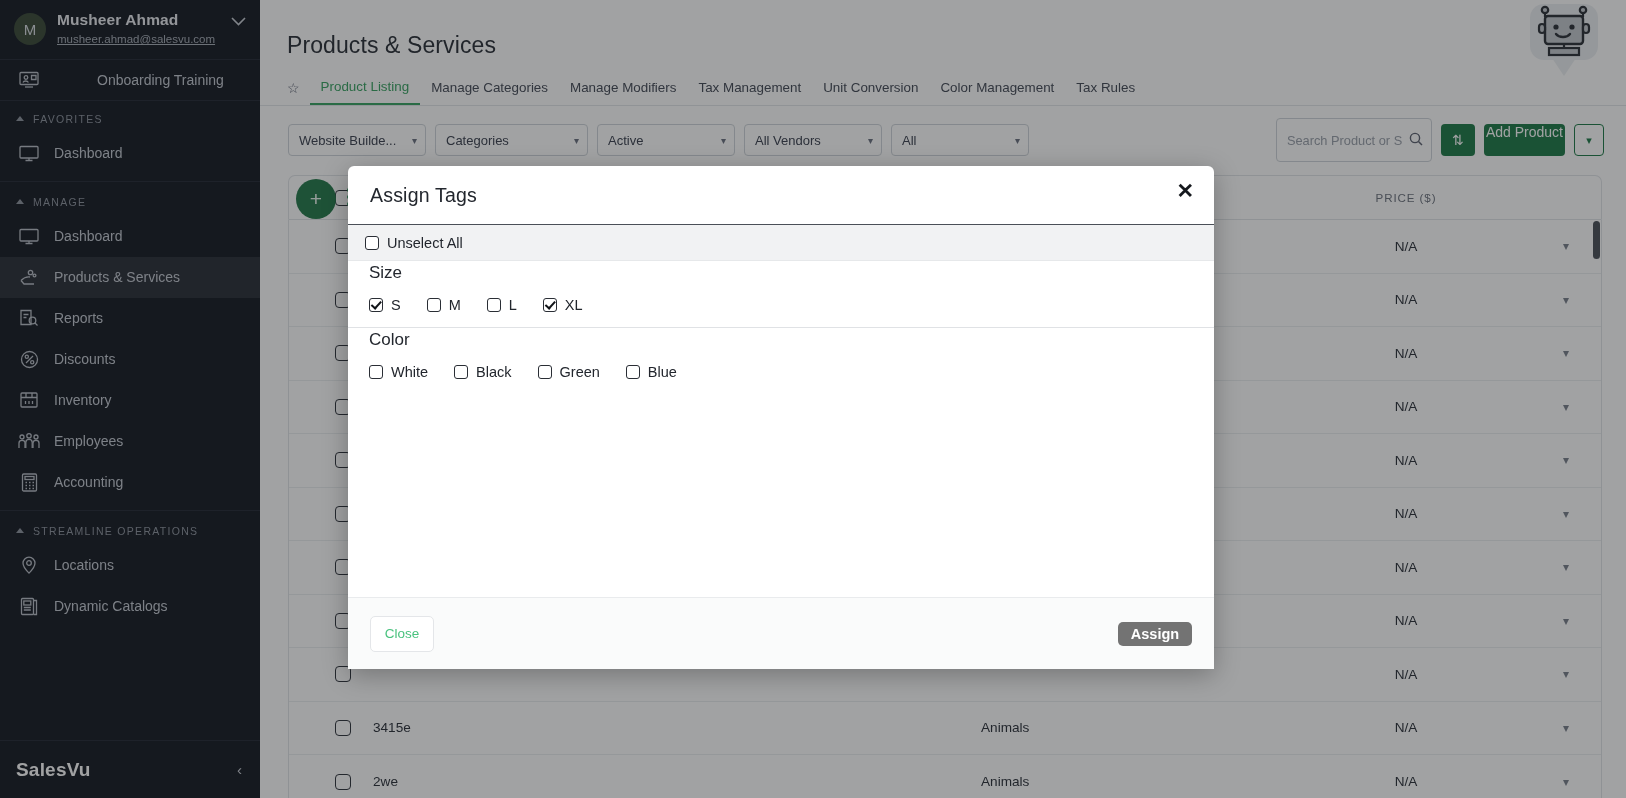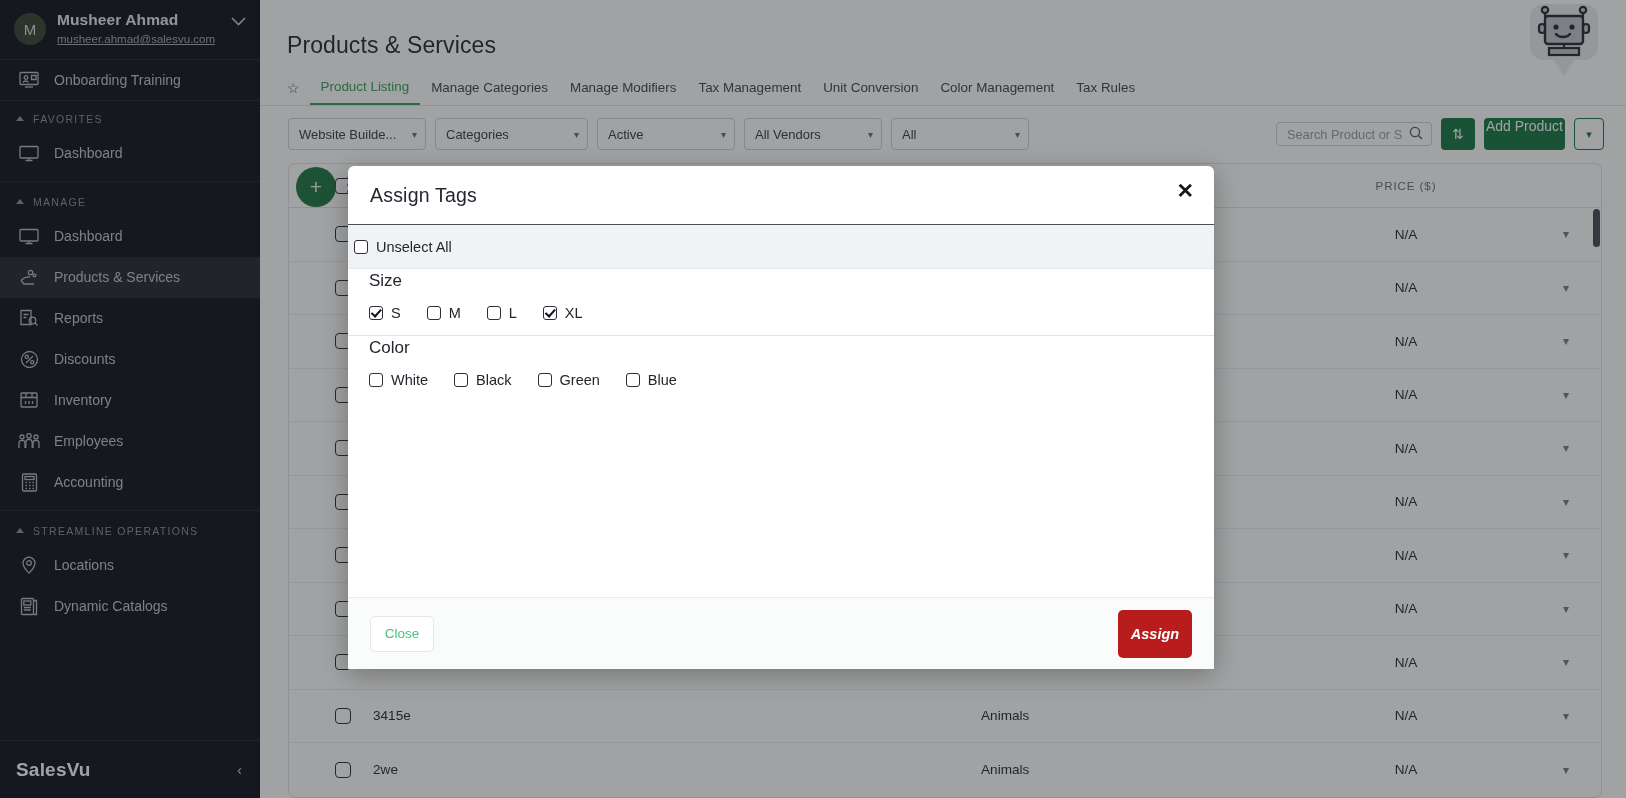--- a/index.html
+++ b/index.html
@@ -51,21 +51,21 @@
   .sb-group {
     display: flex; align-items: center;
     font-size: 10.5px; letter-spacing: 1.3px;
     color: #8d939d; padding: 12px 0 8px 16px; text-transform: uppercase;
   }
   .sb-group .tri {
     width: 0; height: 0; margin-right: 9px;
     border-left: 4.5px solid transparent; border-right: 4.5px solid transparent;
     border-bottom: 5px solid #8d939d;
   }
-  .sb-onboard { border-bottom: 1px solid #252b36; }
+  .sb-onboard { border-bottom: 1px solid #252b36; gap: 43px; }
   .sb-bottom {
     margin-top: auto; height: 58px;
     display: flex; align-items: center; justify-content: space-between;
     padding: 0 18px 0 16px;
     border-top: 1px solid #252b36;
   }
   .sb-logo { font-size: 19px; font-weight: bold; color: #ffffff; letter-spacing: .2px;}
   .sb-collapse { color: #c9cdd4; font-size: 15px; }
 
   
@@ -101,21 +101,21 @@
     background: #fff; display: flex; align-items: center;
     justify-content: space-between; padding: 0 8px 0 10px;
     font-size: 13px; color: #3c4250; cursor: pointer;
   }
   .selectbox .chev { color: #6b7280; font-size: 10px; margin-left: 8px;}
   .sb-w1 { width: 137px; } .sb-w2 { width: 153px; } .sb-w3 { width: 137px; }
   .sb-w4 { width: 137px; } .sb-w5 { width: 137px; }
 
   .tb-right { margin-left: auto; display: flex; align-items: center; gap: 9px; padding-right: 22px;}
   .searchbox {
-    width: 156px; height: 24px;
+    width: 156px; height: 44px;
     border: 1px solid #cfd4da; border-radius: 4px; background: #fff;
     display: flex; align-items: center; padding: 0 8px 0 10px;
     font-size: 12.8px; color: #9aa0aa; overflow: hidden;
   }
   .searchbox .ph { flex: 1; white-space: nowrap; overflow: hidden; }
   .searchbox .mag { color: #5c6270; font-size: 14px; }
   .btn-sort {
     width: 34px; height: 32px; background: #1f7a48; border-radius: 4px;
     color: #fff; display: flex; align-items: center; justify-content: center;
     font-size: 14px; cursor: pointer;
@@ -198,22 +198,22 @@
     padding: 0 22px; border-bottom: 1px solid #4a4f57;
     position: relative;
   }
   .modal-title { font-size: 19.5px; color: #23272e; letter-spacing: .2px; }
   .modal-close {
     position: absolute; right: 20px; top: 14px;
     font-size: 21px; font-weight: bold; color: #15181d; cursor: pointer; line-height: 1;
   }
   .modal-body { flex: 1; overflow: hidden; }
   .unselect-bar {
-    background: #f1f2f3; height: 44px;
-    display: flex; align-items: center; padding-left: 6px;
+    background: #f1f2f3; height: 36px;
+    display: flex; align-items: center; padding-left: 17px;
     border-bottom: 1px solid #e6e8ea;
   }
   .cb {
     width: 14px; height: 14px; border: 1.6px solid #2a2e35;
     border-radius: 3px; background: #fff; flex: 0 0 auto;
     display: flex; align-items: center; justify-content: center;
     position: relative;
   }
   .cb.checked::after {
     content: ""; position: absolute;
@@ -230,23 +230,23 @@
     height: 72px; background: #fafbfb; border-top: 1px solid #e9ebed;
     display: flex; align-items: center; justify-content: space-between;
     padding: 0 22px;
   }
   .btn-close {
     height: 36px; min-width: 64px; border: 1px solid #e4e6e9; border-radius: 5px;
     background: #fff; color: #49c27e; font-size: 13.5px;
     display: flex; align-items: center; justify-content: center; cursor: pointer;
   }
   .btn-assign {
-    height: 48px; min-width: 74px; border-radius: 5px;
-    background: #b91c1c; color: #fff; font-size: 14.5px; font-weight: bold;
-    display: flex; align-items: center; justify-content: center; cursor: pointer; font-style: italic;
+    height: 24px; min-width: 74px; border-radius: 5px;
+    background: #737373; color: #fff; font-size: 14.5px; font-weight: bold;
+    display: flex; align-items: center; justify-content: center; cursor: pointer;
   }
 </style>
 </head>
 <body>
 
 <div id="app">
 
   <div class="sidebar">
 
     <div class="sb-user">

